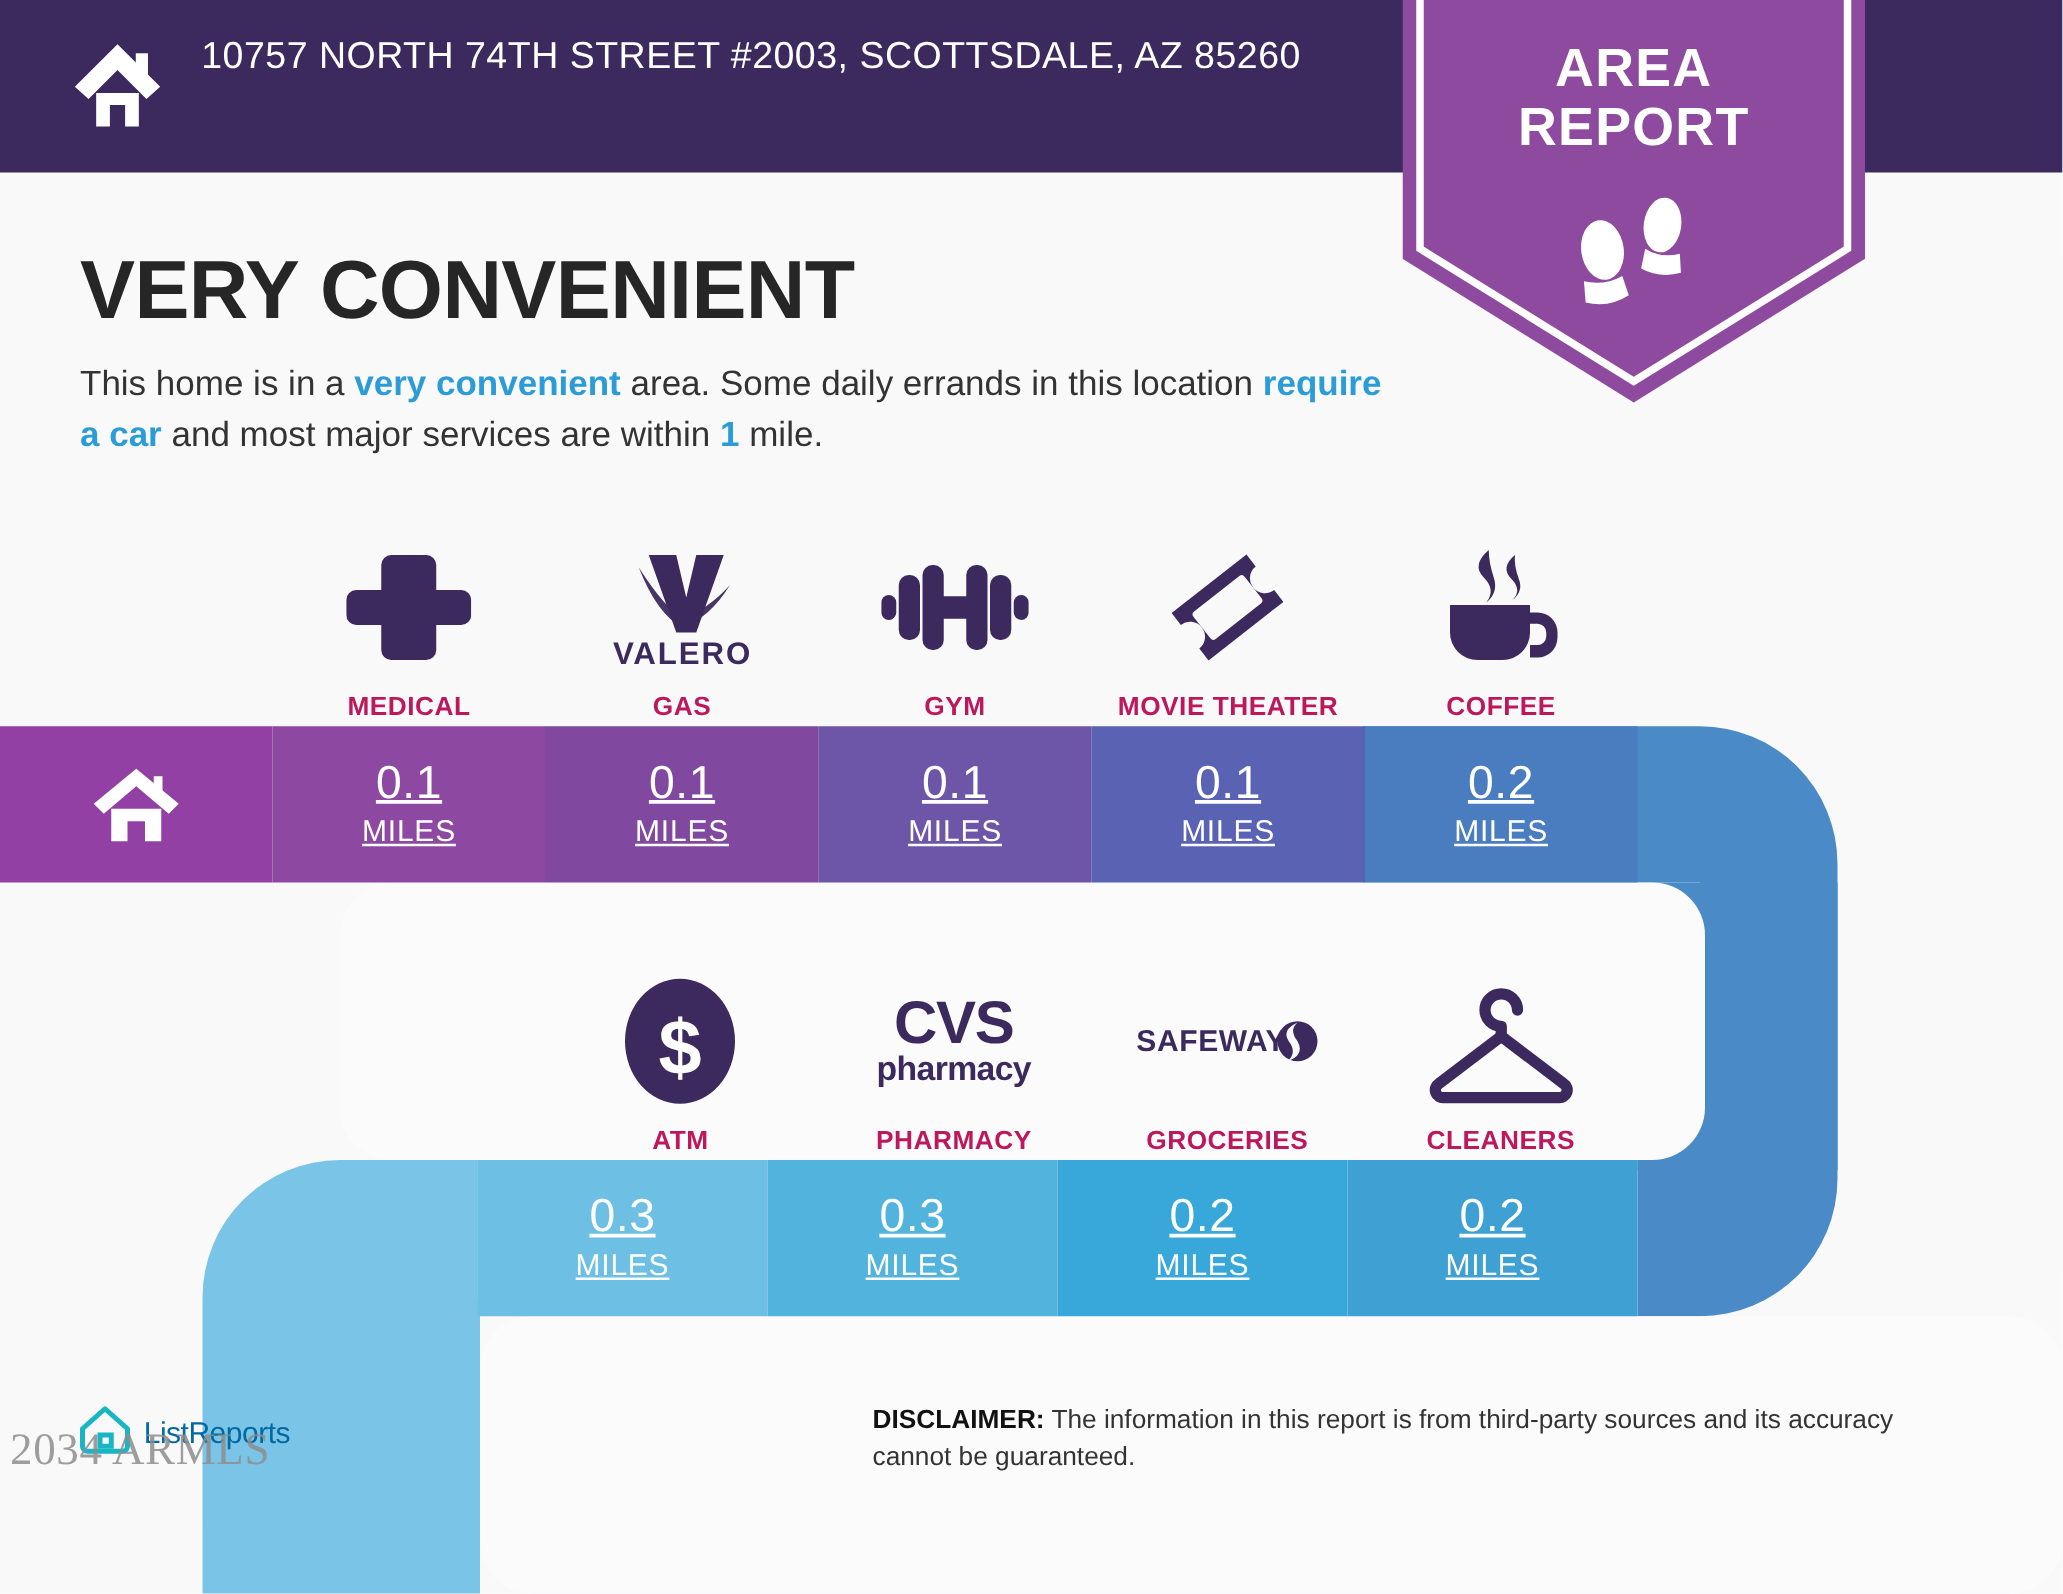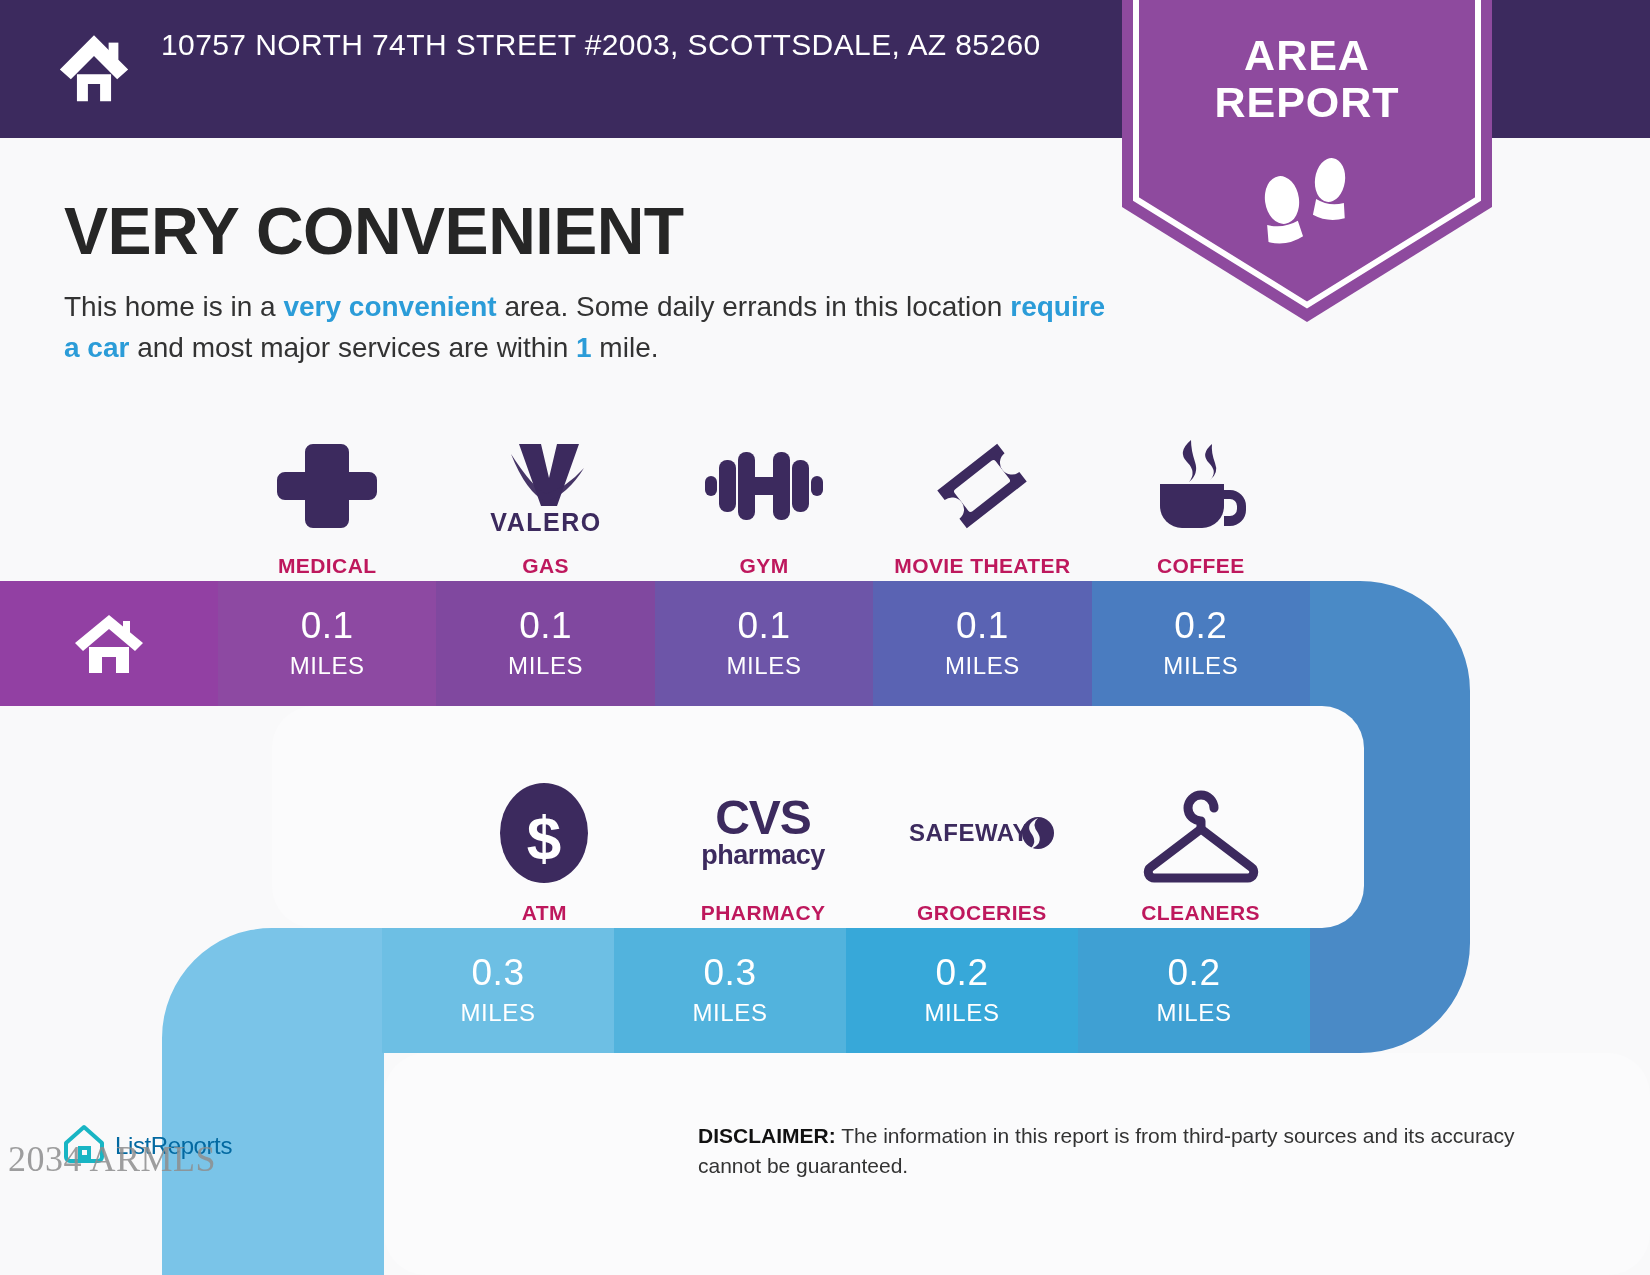--- a/index.html
+++ b/index.html
@@ -48,21 +48,21 @@
   }
   .hl{ color:#2b9cd8; font-weight:700; }
 
   
   .path-layer{ position:absolute; left:0; top:0; width:1650px; height:1275px; }
   .path-layer svg{ position:absolute; left:0; top:0; }
 
   
   .row1{ position:absolute; left:0; top:581px; width:1310px; height:125px; display:flex; z-index:3;}
   .cell{ position:relative; height:125px; display:flex; flex-direction:column;
-         align-items:center; justify-content:center; color:#ffffff; }
+         align-items:center; justify-content:center; color:#ffffff;text-decoration:underline; }
   .cell .num{ font-size:37px; line-height:1; font-weight:400; letter-spacing:.5px;}
   .cell .unit{ font-size:24px; margin-top:8px; letter-spacing:.6px;}
   .home-cell{ width:218px; align-items:center; justify-content:center;}
   .home-cell svg{ width:72px; height:62px; }
 
   .row2{ position:absolute; left:272px; top:928px; width:1038px; height:125px; display:flex; z-index:3;}
 
   
   .iconrow1{ position:absolute; left:218px; top:418px; width:1092px; height:160px;
              display:flex; z-index:4;}

